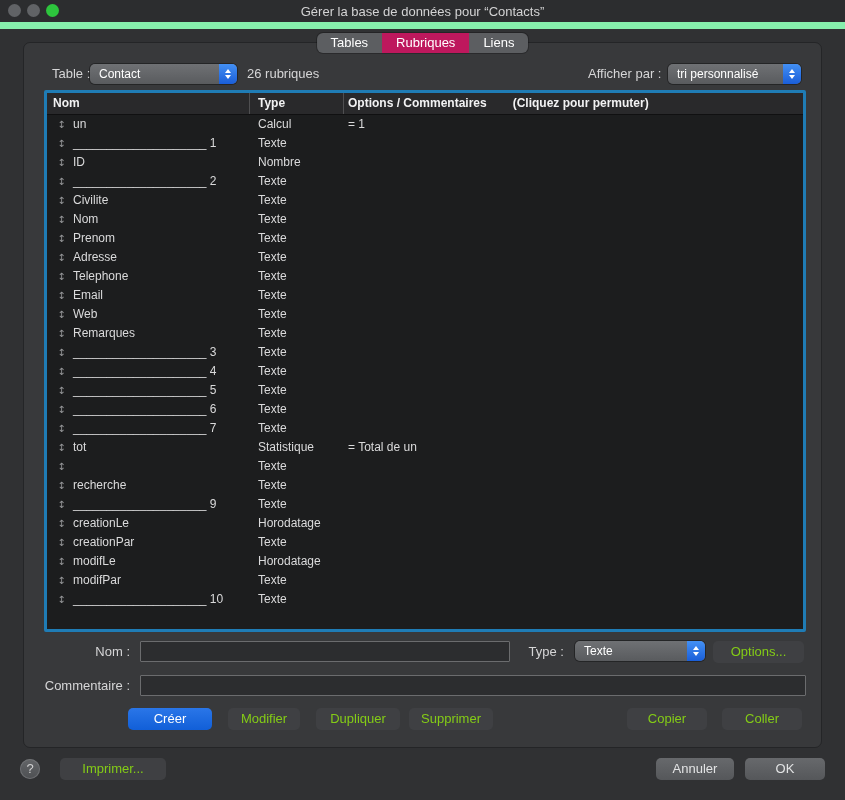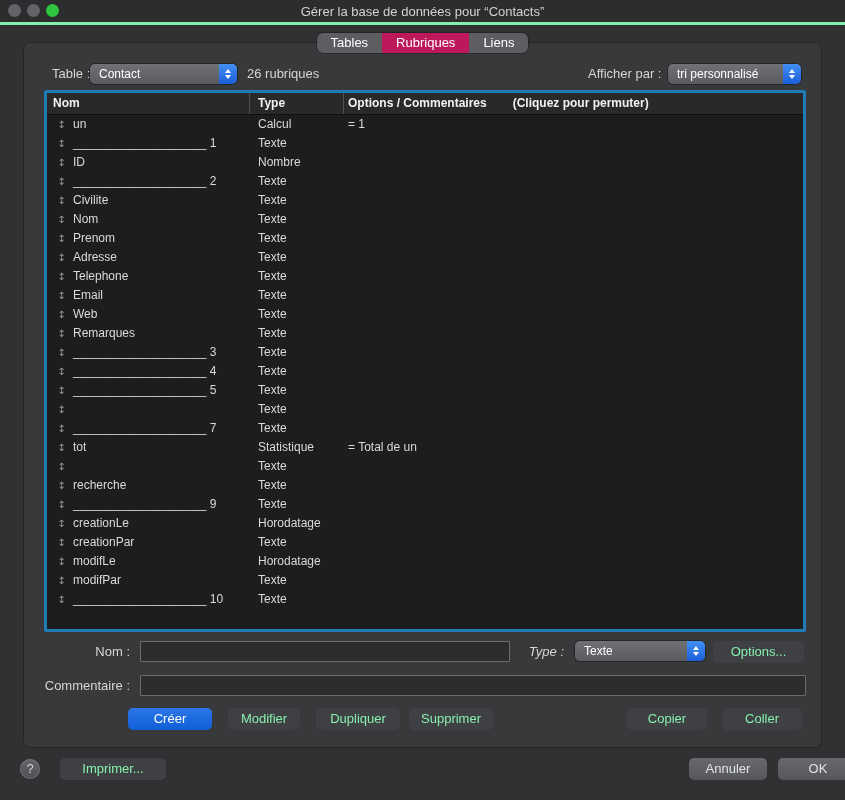--- a/index.html
+++ b/index.html
@@ -5,21 +5,21 @@
   html,body{margin:0;padding:0;}
   body{
     width:845px;height:800px;overflow:hidden;position:relative;
     background:#303133;
     font-family:"Liberation Sans","DejaVu Sans",sans-serif;
     -webkit-font-smoothing:antialiased;
     color:#d6d6d7;
   }
   .abs{position:absolute;}
   
-  .titlebar{left:0;top:0;width:845px;height:22px;background:#2c2d2f;border-bottom:3px solid #86efac;}
+  .titlebar{left:0;top:0;width:845px;height:22px;background:#2c2d2f;border-bottom:7px solid #86efac;}
   .lights{left:8px;top:4px;display:flex;gap:6px;}
   .light{width:13px;height:13px;border-radius:50%;}
   .light.l-close,.light.l-min{background:#616366;}
   .light.l-zoom{background:#2dc53d;}
   .win-title{left:0;top:0;width:845px;height:22px;line-height:23px;text-align:center;font-size:13px;color:#d3d3d4;}
   
   .panel{left:23px;top:42px;width:799px;height:706px;background:#38393b;border:1px solid #242527;border-radius:7px;box-sizing:border-box;}
   
   .tabs{top:33px;left:50%;transform:translateX(-50%);height:20px;display:flex;background:#5c5e61;border-radius:6px;overflow:hidden;box-shadow:0 0 0 1px rgba(0,0,0,.25);text-align:center;}
   .tab{padding:0 14px;line-height:20px;font-size:13px;color:#fff;cursor:default;}
@@ -46,22 +46,22 @@
   .c-type{width:94px;padding-left:8px;}
   .c-opts{flex:1;padding-left:4px;}
   .handle{width:9px;margin-right:7px;color:#97989a;font-size:10px;line-height:19px;text-align:center;font-family:"DejaVu Sans",sans-serif;}
   .fname{letter-spacing:0;}
   
   .r-label{text-align:right;}
   .tinput{box-sizing:border-box;background:#2c2d2f;border:1px solid #6b6c6e;height:21px;font-size:12px;color:#e8e8e8;padding:0 5px;border-radius:1px;}
   
   .btn{box-sizing:border-box;height:22px;border:none;border-radius:5px;font-size:13px;font-family:"Liberation Sans","DejaVu Sans",sans-serif;text-align:center;line-height:22px;padding:0;}
   .btn-primary{background:linear-gradient(#2a76e8,#115fd8);color:#ffffff;}
-  .btn-disabled{background:#3f4043;color:#86efac;}
-  .btn-gray{background:linear-gradient(#67696c,#55575a);color:#e2e3e4;margin-left:33px;}
+  .btn-disabled{background:#3f4043;color:#84cc16;}
+  .btn-gray{background:linear-gradient(#67696c,#55575a);color:#e2e3e4;}
   .helpbtn{width:20px;height:20px;border-radius:50%;background:linear-gradient(#636568,#4e5053);box-shadow:0 0 0 1px rgba(120,121,124,.7) inset;color:#d0d0d1;font-size:13px;text-align:center;line-height:20px;}
 </style>
 </head>
 <body>
 
 <div class="abs titlebar">
   <div class="abs lights">
     <span class="light l-close"></span>
     <span class="light l-min"></span>
     <span class="light l-zoom"></span>
@@ -220,20 +220,21 @@
         <div class="cell c-name">
           <span class="handle">↕</span>
           <span class="fname">____________________ 5</span>
         </div>
         <div class="cell c-type">Texte</div>
         <div class="cell c-opts"></div>
       </div>
       <div class="trow">
         <div class="cell c-name">
           <span class="handle">↕</span>
+          <span class="fname">____________________ 6</span>
         </div>
         <div class="cell c-type">Texte</div>
         <div class="cell c-opts"></div>
       </div>
       <div class="trow">
         <div class="cell c-name">
           <span class="handle">↕</span>
           <span class="fname">____________________ 7</span>
         </div>
         <div class="cell c-type">Texte</div>
@@ -308,21 +309,21 @@
           <span class="fname">____________________ 10</span>
         </div>
         <div class="cell c-type">Texte</div>
         <div class="cell c-opts"></div>
       </div>
     </div>
 </div>
 
 <div class="abs lbl r-label" style="left:11px;top:642px;width:119px;">Nom :</div>
 <input class="abs tinput" style="left: 140px; top: 641px; width: 370px;" value="">
-<div class="abs lbl r-label" style="left:508px;top:642px;width:56px;font-style:italic;">Type :</div>
+<div class="abs lbl r-label" style="left:508px;top:642px;width:56px;">Type :</div>
 <div class="select" style="left:575px;top:641px;width:130px;">
   <span class="val">Texte</span>
   <span class="cap">
       <i class="tri-up"></i>
       <i class="tri-dn"></i>
     </span>
 </div>
 <button class="abs btn btn-disabled" style="left:713px;top:641px;width:91px;">Options...</button>
 
 <div class="abs lbl r-label" style="left:11px;top:676px;width:119px;">Commentaire :</div>

